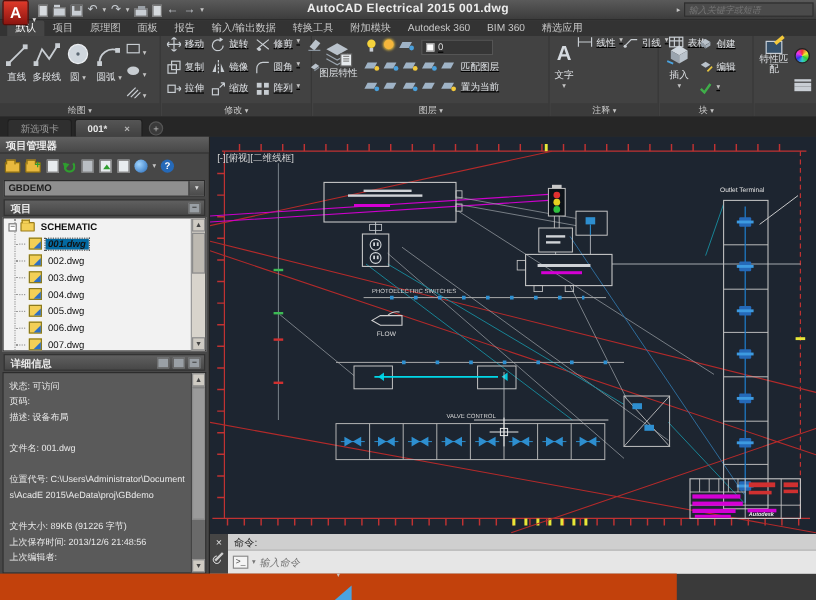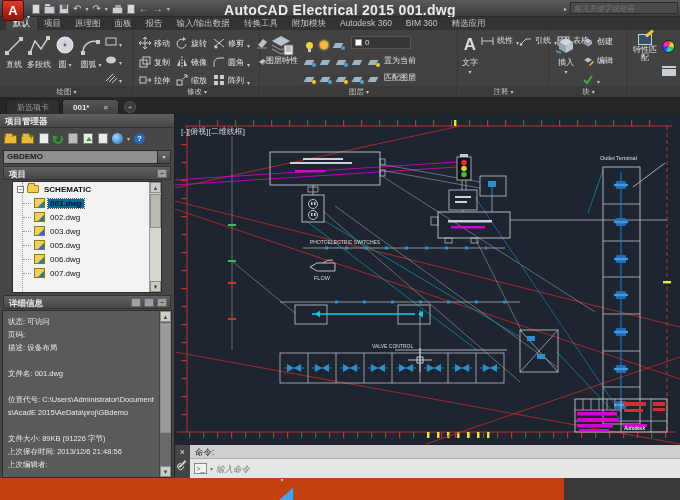--- a/index.html
+++ b/index.html
@@ -17,36 +17,36 @@
   .qshape { display:inline-block; position:relative; }
   .q-sheet { width:8px; height:10px; background:#d6dade; border:1px solid #777; }
   .q-folder { width:11px; height:8px; background:#c9ced4; border:1px solid #777; border-radius:1px 0 0 0; margin-top:2px;}
   .q-folder:before { content:""; position:absolute; top:-3px; left:0; width:5px; height:2px; background:#c9ced4; }
   .q-save { width:10px; height:10px; background:#c9ced4; border:1px solid #666; }
   .q-save:before { content:""; position:absolute; left:2px; top:0; width:5px; height:4px; background:#666; }
   .q-print { width:11px; height:7px; background:#c9ced4; border:1px solid #666; margin-top:3px; }
   .q-print:before { content:""; position:absolute; left:2px; top:-3px; width:6px; height:3px; background:#9aa0a6; }
   .dd { font-size:6px; color:#c5c5c5; }
   #wintitle { position:absolute; left:0; right:0; top:2px; text-align:center;
-    color:#ececec; font-size:14px; font-weight:bold; letter-spacing:.3px; }
+    color:#ececec; font-size:10px; font-weight:bold; letter-spacing:.3px; }
   #searchwrap { position:absolute; right:2px; top:2px; display:flex; align-items:center; gap:3px; }
   #searchbox { width:108px; height:12px; background:#4b4b4b; border:1px solid #2e2e2e;
     color:#a8a8a8; font-size:7.5px; font-style:italic; padding:0 3px; }
   
   #ribbon { position:absolute; top:17px; left:0; width:680px; height:80px; background:#424242; }
   #rtabs { height:13px; background:#333; display:flex; align-items:stretch; padding-left:6px; }
   .rtab { color:#c6c6c6; font-size:8.5px; line-height:13px; padding:0 7px; cursor:default; white-space:nowrap; }
   .rtab.active { background:#454545; color:#fff; border-radius:2px 2px 0 0; }
   #rpanels { position:relative; height:67px; }
   .panel { position:absolute; top:0; height:67px; border-right:1px solid #373737; }
   .pbody { height:56px; position:relative; display:flex; }
   .pfoot { height:11px; background:#3b3b3b; color:#c9c9c9; font-size:7.5px; text-align:center; line-height:11px; }
   .bigbtn { display:flex; flex-direction:column; align-items:center; justify-content:flex-start; padding-top:4px; }
   .blabel { color:#dfe2e6; font-size:8px; margin-top:1px; white-space:nowrap; }
-  .srow { display:flex; align-items:flex-end; gap:3px; height:18px; }
+  .srow { display:flex; align-items:flex-start; gap:3px; height:18px;text-decoration:underline; }
   .slabel { color:#dfe2e6; font-size:8px; white-space:nowrap; }
   svg.mi { flex:none; }
   
   .lmini { width:11px; height:8px; position:relative; flex:none; }
   .lmini:before { content:""; position:absolute; left:1px; top:2px; width:8px; height:5px;
     background:#9fb3c6; transform:skewX(-28deg); }
   .lmini.y:after,.lmini.b:after { content:""; position:absolute; right:-1px; bottom:-1px;
     width:4px; height:4px; border-radius:50%; }
   .lmini.y:after { background:#f3c93a; } .lmini.b:after { background:#49a0dc; }
   .bulb { width:7px; height:7px; border-radius:50%; background:#f5d33c; position:relative; margin:0 2px; }
@@ -88,21 +88,21 @@
   .sheetw.pic:after { content:""; position:absolute; left:2px; bottom:2px; border-left:3px solid transparent; border-right:3px solid transparent; border-bottom:4px solid #2f9e2f; }
   .refresh { border:2px solid #2f9e2f; border-top-color:transparent; border-radius:50%; width:10px; height:10px; margin-top:1px;}
   .refresh:after { content:""; position:absolute; top:-2px; right:0; border:3px solid transparent; border-left:5px solid #2f9e2f; transform:rotate(-20deg);}
   .globe { width:11px; height:11px; border-radius:50%; background:radial-gradient(circle at 35% 35%,#9fd4ff,#2569b8); margin-top:1px;}
   .helpc { width:11px; height:11px; border-radius:50%; background:#2569b8; color:#fff; font-size:8px; font-weight:bold; text-align:center; line-height:11px; margin-top:1px;}
   .graysheet { background:#b9bec3; border:1px solid #777; width:10px; height:11px; margin-left:1px;}
   #projcombo { margin:2px 3px; height:14px; background:#8f8f8f; border:1px solid #2c2c2c; display:flex; }
   #projcombo .val { flex:1; color:#1c1c1c; font-size:8px; font-weight:bold; line-height:12px; padding-left:3px; }
   #projcombo .cb { width:13px; background:linear-gradient(#6a6a6a,#4a4a4a); border-left:1px solid #2c2c2c;
     color:#ddd; font-size:6px; text-align:center; line-height:12px; }
-  #tree { position:relative; height:112px; background:#f2f2f2; border:1px solid #2c2c2c; margin:0 12px; overflow:hidden; }
+  #tree { position:relative; height:112px; background:#f2f2f2; border:1px solid #2c2c2c; margin:0 2px; overflow:hidden; }
   .guide { position:absolute; left:9px; top:0; bottom:0; border-left:1px dotted #999; }
   .trow { position:relative; height:14px; display:flex; align-items:center; gap:3px; font-size:8px; color:#111; }
   .trow .conn { width:8px; border-top:1px dotted #999; margin-left:10px; }
   .expander { width:7px; height:7px; border:1px solid #777; background:#fff; font-size:7px; line-height:5px;
     text-align:center; color:#333; flex:none; margin-left:2px; }
   .fico { width:12px; height:8px; background:#f3cf56; border:1px solid #9a7d1c; border-radius:1px; position:relative; flex:none;}
   .fico:before { content:""; position:absolute; top:-3px; left:0; width:5px; height:2px; background:#f3cf56; border:1px solid #9a7d1c; border-bottom:none;}
   .dwgico { width:11px; height:10px; position:relative; flex:none; background:#f3cf56; border:1px solid #8a7a20; }
   .dwgico:after { content:""; position:absolute; right:0; bottom:0; width:0; height:0;
     border-left:6px solid transparent; border-bottom:6px solid #2d6fc4; }
@@ -337,34 +337,34 @@
           <div class="srow" style="height:16px">
             <span class="bulb"></span>
             <span class="sun"></span>
             <span class="lmini b"></span>
             <div class="laycombo">
               <span class="laysw"></span>
               <span>0</span>
             </div>
           </div>
           <div class="srow" style="height:16px;gap:5px">
+            <span class="lmini y"></span>
+            <span class="lmini b"></span>
+            <span class="lmini y"></span>
+            <span class="lmini b"></span>
+            <span class="lmini"></span>
+            <span class="slabel">匹配图层</span>
+          </div>
+          <div class="srow" style="height:16px;gap:5px">
             <span class="lmini b"></span>
             <span class="lmini"></span>
             <span class="lmini b"></span>
             <span class="lmini"></span>
             <span class="lmini y"></span>
             <span class="slabel">置为当前</span>
-          </div>
-          <div class="srow" style="height:16px;gap:5px">
-            <span class="lmini y"></span>
-            <span class="lmini b"></span>
-            <span class="lmini y"></span>
-            <span class="lmini b"></span>
-            <span class="lmini"></span>
-            <span class="slabel">匹配图层</span>
           </div>
         </div>
       </div>
       <div class="pfoot"><span>图层</span> <span class="dd">▾</span></div>
     </div>
 
     <div class="panel" style="left:459px;width:90px">
       <div class="pbody" style="padding-left:3px;gap:3px">
         <div class="bigbtn" style="width:24px">
           <span style="color:#d6dbe0;font-size:17px;font-weight:bold;line-height:22px">A</span>
@@ -505,20 +505,25 @@
       </div>
     <div class="trow">
         <span class="conn"></span>
         <span class="dwgico"></span>
         <span class="tlabel">002.dwg</span>
       </div>
     <div class="trow">
         <span class="conn"></span>
         <span class="dwgico"></span>
         <span class="tlabel">003.dwg</span>
+      </div>
+    <div class="trow">
+        <span class="conn"></span>
+        <span class="dwgico"></span>
+        <span class="tlabel">004.dwg</span>
       </div>
     <div class="trow">
         <span class="conn"></span>
         <span class="dwgico"></span>
         <span class="tlabel">005.dwg</span>
       </div>
     <div class="trow">
         <span class="conn"></span>
         <span class="dwgico"></span>
         <span class="tlabel">006.dwg</span>

